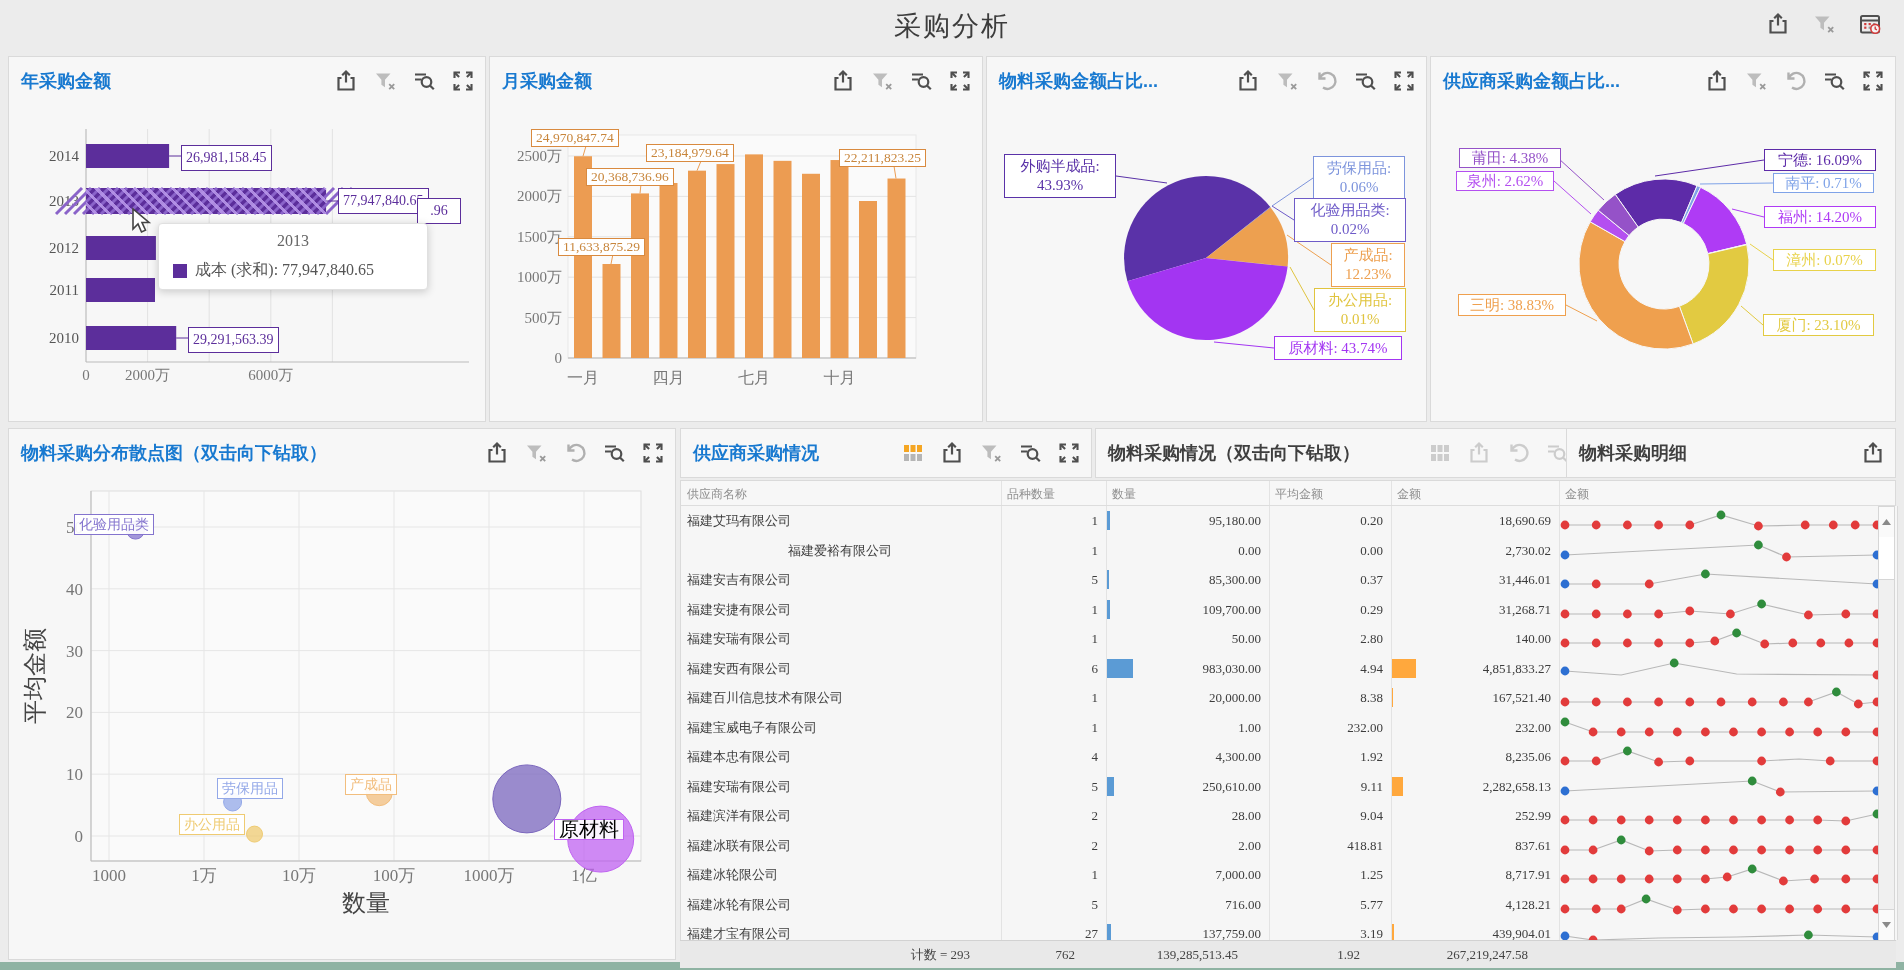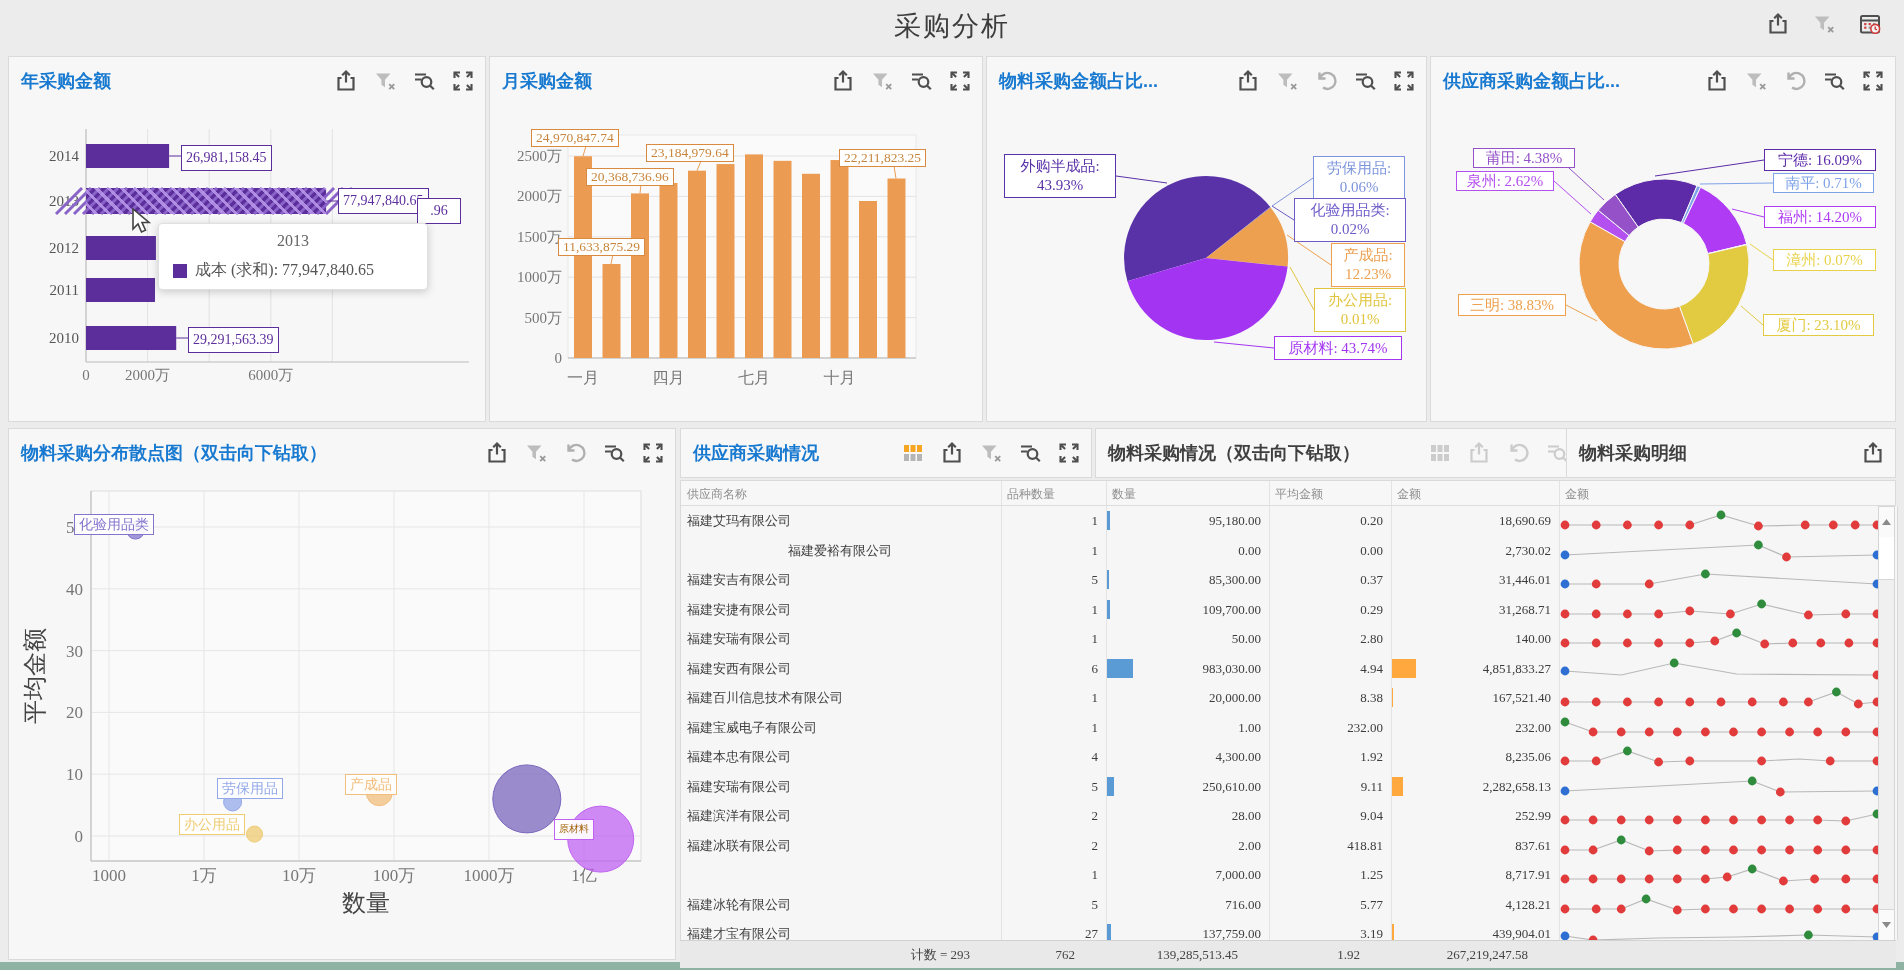--- a/index.html
+++ b/index.html
@@ -400,21 +400,21 @@
           <polyline points="160,157 123,124" fill="none" stroke="#b44ff0" stroke-width="1"></polyline>
           <polyline points="173,143 127,101" fill="none" stroke="#9552c8" stroke-width="1"></polyline>
         </svg>
         <div class="lblbox" style="left: 333px; top: 92px; width: 112px; height: 22px; border-color: rgb(93, 43, 168); color: rgb(93, 43, 168); font-size: 15px;">宁德: 16.09%</div>
         <div class="lblbox" style="left: 342px; top: 116px; width: 101px; height: 20px; border-color: rgb(127, 163, 232); color: rgb(127, 163, 232); font-size: 15px;">南平: 0.71%</div>
         <div class="lblbox" style="left: 333px; top: 149px; width: 112px; height: 22px; border-color: rgb(175, 59, 245); color: rgb(175, 59, 245); font-size: 15px;">福州: 14.20%</div>
         <div class="lblbox" style="left: 342px; top: 192px; width: 103px; height: 22px; border-color: rgb(232, 210, 74); color: rgb(232, 210, 74); font-size: 15px;">漳州: 0.07%</div>
         <div class="lblbox" style="left: 332px; top: 257px; width: 111px; height: 22px; border-color: rgb(226, 202, 65); color: rgb(226, 202, 65); font-size: 15px;">厦门: 23.10%</div>
         <div class="lblbox" style="left: 27px; top: 237px; width: 108px; height: 22px; border-color: rgb(239, 160, 78); color: rgb(239, 160, 78); font-size: 15px;">三明: 38.83%</div>
         <div class="lblbox" style="left: 25px; top: 114px; width: 98px; height: 20px; border-color: rgb(180, 79, 240); color: rgb(180, 79, 240); font-size: 15px;">泉州: 2.62%</div>
-        <div class="lblbox" style="left: 42px; top: 91px; width: 102px; height: 20px; border-color: rgb(149, 82, 200); color: rgb(149, 82, 200); font-size: 15px;">莆田: 4.38%</div>
+        <div class="lblbox" style="left: 28px; top: 91px; width: 102px; height: 20px; border-color: rgb(149, 82, 200); color: rgb(149, 82, 200); font-size: 15px;">莆田: 4.38%</div>
       </div>
     <div class="phead">
       <span class="ptitle">供应商采购金额占比...</span>
       <span class="picons" id="icons-donut">
           <span>
             <svg viewBox="0 0 24 24" width="24" height="24">
               <g fill="none" stroke="#4f4f4f" stroke-width="2.2">
                 <path d="M7.5 9H4.5v11.5h15V9h-3"></path>
                 <path d="M12 13.5V2.8"></path>
                 <path d="M8.2 6.2L12 2.6l3.8 3.6"></path>
@@ -494,21 +494,21 @@
           <circle cx="223.6" cy="373.0" r="9" fill="#93a8e8" fill-opacity="0.75" stroke="#93a8e8"></circle>
           <circle cx="245.5" cy="405.1" r="8" fill="#efcb72" fill-opacity="0.75" stroke="#efcb72"></circle>
           <circle cx="370.3" cy="363.7" r="13" fill="#f2be7e" fill-opacity="0.75" stroke="#f2be7e"></circle>
           <circle cx="517.8" cy="369.9" r="34" fill="#7a66bd" fill-opacity="0.75" stroke="#7a66bd"></circle>
           <circle cx="591.7" cy="410.1" r="33" fill="#c063f2" fill-opacity="0.75" stroke="#c063f2"></circle>
         </svg>
         <div class="lblbox" style="left: 65px; top: 85px; height: 21px; font-size: 14px; border-color: rgb(132, 116, 206); color: rgb(132, 116, 206); background: rgba(255, 255, 255, 0.92); z-index: 5;">化验用品类</div>
         <div class="lblbox" style="left: 208px; top: 349px; height: 21px; font-size: 14px; border-color: rgb(147, 168, 232); color: rgb(147, 168, 232); background: rgba(255, 255, 255, 0.92); z-index: 5;">劳保用品</div>
         <div class="lblbox" style="left: 170px; top: 385px; height: 21px; font-size: 14px; border-color: rgb(239, 203, 114); color: rgb(239, 203, 114); background: rgba(255, 255, 255, 0.92); z-index: 5;">办公用品</div>
         <div class="lblbox" style="left: 336px; top: 345px; height: 21px; font-size: 14px; border-color: rgb(242, 190, 126); color: rgb(242, 190, 126); background: rgba(255, 255, 255, 0.92); z-index: 5;">产成品</div>
-        <div class="lblbox" style="left: 545px; top: 390px; height: 21px; font-size: 10px; border-color: rgb(192, 99, 242); color: #a16207; background: rgba(255, 255, 255, 0.92); z-index: 5;">原材料</div>
+        <div class="lblbox" style="left: 545px; top: 390px; height: 21px; font-size: 20px; border-color: rgb(192, 99, 242); color: #000000; background: rgba(255, 255, 255, 0.92); z-index: 5;">原材料</div>
       </div>
     <div class="phead">
       <span class="ptitle">物料采购分布散点图（双击向下钻取）</span>
       <span class="picons" id="icons-scatter">
           <span>
             <svg viewBox="0 0 24 24" width="24" height="24">
               <g fill="none" stroke="#4f4f4f" stroke-width="2.2">
                 <path d="M7.5 9H4.5v11.5h15V9h-3"></path>
                 <path d="M12 13.5V2.8"></path>
                 <path d="M8.2 6.2L12 2.6l3.8 3.6"></path>
@@ -998,20 +998,21 @@
               <circle cx="1052.5" cy="19.0" r="4.4" fill="#e23b3b"></circle>
               <circle cx="1080.6" cy="19.0" r="4.4" fill="#e23b3b"></circle>
               <circle cx="1108.6" cy="19.0" r="4.4" fill="#e23b3b"></circle>
               <circle cx="1136.7" cy="19.0" r="4.4" fill="#e23b3b"></circle>
               <circle cx="1164.8" cy="19.0" r="4.4" fill="#e23b3b"></circle>
               <circle cx="1196.0" cy="19.0" r="4.4" fill="#e23b3b"></circle>
             </svg>
           </div>
         </div>
         <div class="trow" style="top: 354px;">
+          <div class="tcell" style="left: 6px; width: 306px;">福建冰轮限公司</div>
           <div class="tcell num" style="left: 326px; width: 91px;">1</div>
           <div class="tcell num" style="left: 431px; width: 149px;">7,000.00</div>
           <div class="tcell num" style="left: 594px; width: 108px;">1.25</div>
           <div class="tcell num" style="left: 716px; width: 154px;">8,717.91</div>
           <span class="vline" style="left: 320px;"></span>
           <span class="vline" style="left: 425px;"></span>
           <span class="vline" style="left: 588px;"></span>
           <span class="vline" style="left: 710px;"></span>
           <span class="vline" style="left: 878px;"></span>
           <div style="position: absolute; left: 0px; top: 0px; width: 1204px; height: 29.5px;">

